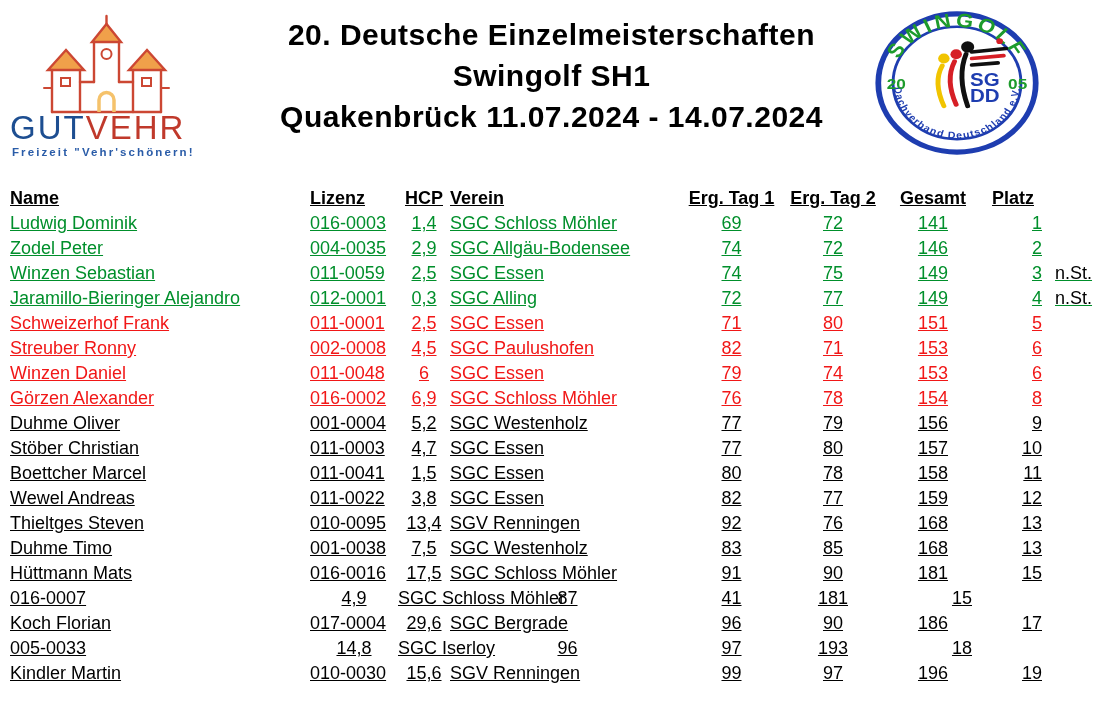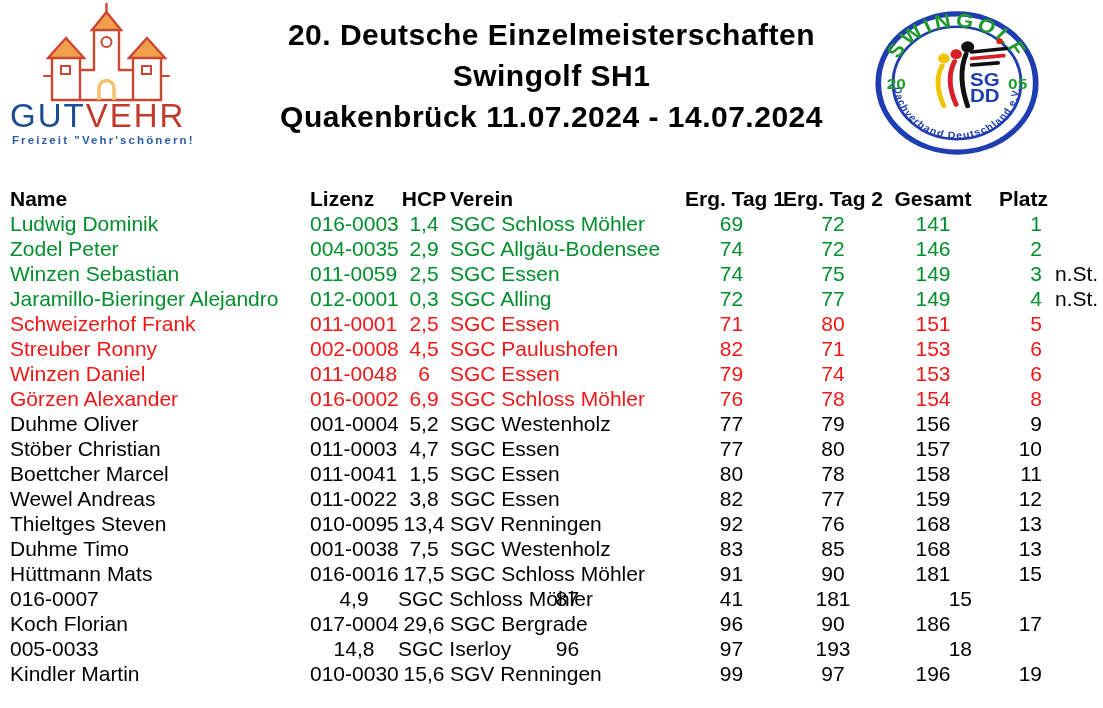--- a/index.html
+++ b/index.html
@@ -12,39 +12,40 @@
     color:#000;
   }
   
   .title-block {
     position:absolute; top:14px; left:0; width:100%;
     text-align:center;
     font-weight:bold; font-size:30px; line-height:41px;
     letter-spacing:0.5px;
     color:#000;
   }
-  .logo-left  { position:absolute; top:0;  left:4px;  width:205px; height:150px; }
+  .logo-left  { position:absolute; top:12px;  left:4px;  width:205px; height:150px; }
   .logo-right { position:absolute; top:11px; right:64px; width:164px; height:144px; }
   svg text { font-family:"Liberation Sans", sans-serif; }
 
   
   .rtable { position:absolute; top:186px; left:10px; width:1085px; }
   .trow {
     display:grid;
     grid-template-columns:300px 88px 52px 235px 93px 110px 90px 70px 47px;
     height:25px;
     align-items:center;
-    font-size:21px;
+    font-size:18px;
     white-space:nowrap;
+    text-decoration:underline;
   }
   .thead { font-weight:bold; color:#000; }
   .cell { overflow:visible; }
   .cell-hcp, .cell-erg1, .cell-erg2, .cell-gesamt { text-align:center; }
   .cell-platz { text-align:right; padding-right:6px; }
-  .thead .cell-platz { padding-right:0; }
+  .thead .cell-platz { text-align:center; padding-right:0; }
   .cell-note { padding-left:7px; color:var(--row-black, #000); }
   .row-green { color:var(--row-green, #008f2b); }
   .row-red   { color:var(--row-red,   #f11717); }
   .row-black { color:var(--row-black, #000000); }
 </style>
 </head>
 <body>
 
 <div>
 

